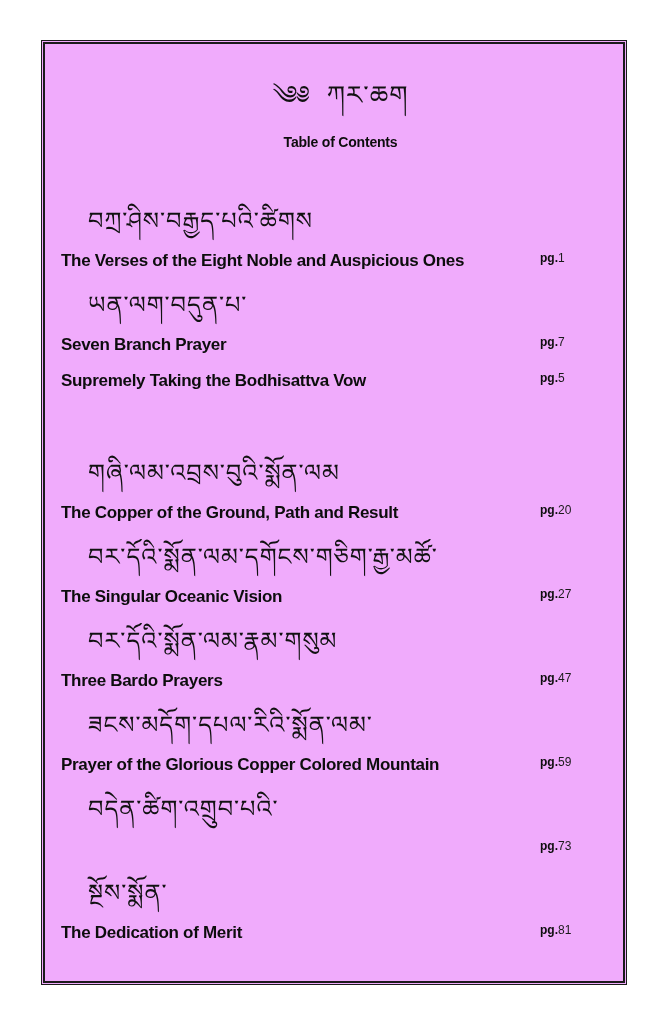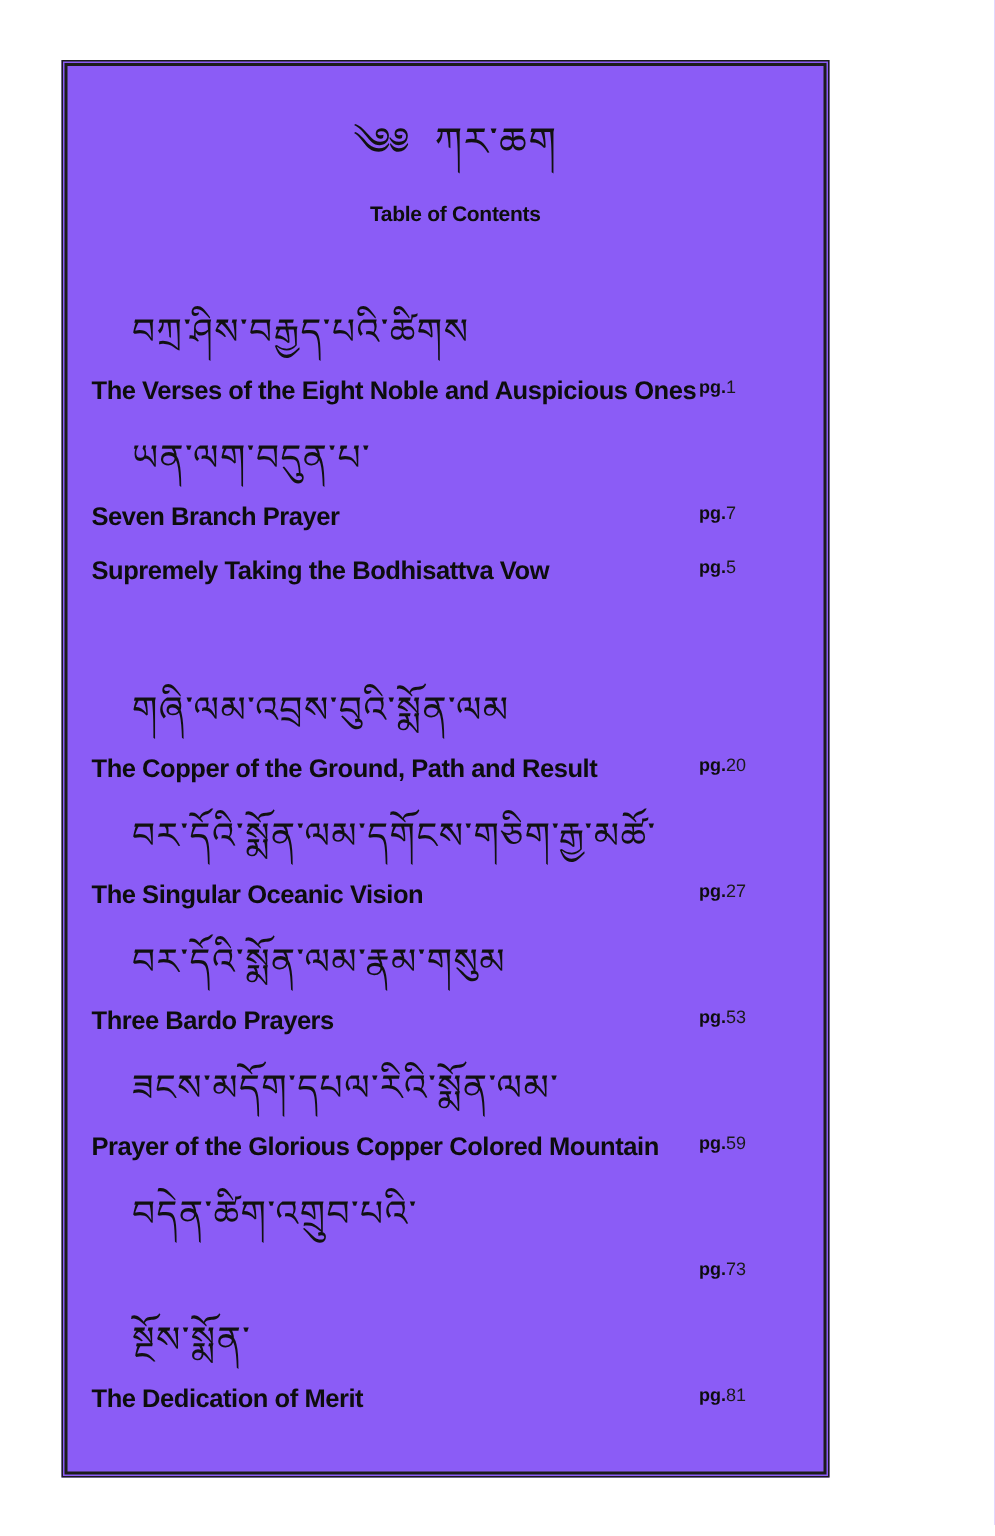--- a/index.html
+++ b/index.html
@@ -12,25 +12,25 @@
     height: 1024px;
     position: relative;
     font-family: "Liberation Sans", sans-serif;
     color: #111111;
     overflow: hidden;
   }
   .page-frame-outer {
     position: absolute;
     left: 41px;
     top: 40px;
-    width: 512px;
+    width: 586px;
     height: 945px;
     border: 1px solid #1c1c1c;
     box-sizing: border-box;
-    background: #8b5cf6;
+    background: #f0abfc;
   }
   .page-frame-inner {
     position: absolute;
     left: 1px;
     top: 1px;
     right: 1px;
     bottom: 1px;
     border: 2px solid #1c1c1c;
     box-sizing: border-box;
   }
@@ -166,21 +166,21 @@
           <div class="row">
             <span class="eng-title">The Singular Oceanic Vision</span>
             <span class="page-label"><span class="pfx">pg.</span><span class="num">27</span></span>
           </div>
         </div>
 
         <div class="entry">
           <div class="tib tib-line">བར་དོའི་སྨོན་ལམ་རྣམ་གསུམ</div>
           <div class="row">
             <span class="eng-title">Three Bardo Prayers</span>
-            <span class="page-label"><span class="pfx">pg.</span><span class="num">53</span></span>
+            <span class="page-label"><span class="pfx">pg.</span><span class="num">47</span></span>
           </div>
         </div>
 
         <div class="entry">
           <div class="tib tib-line">ཟངས་མདོག་དཔལ་རིའི་སྨོན་ལམ་</div>
           <div class="row">
             <span class="eng-title">Prayer of the Glorious Copper Colored Mountain</span>
             <span class="page-label"><span class="pfx">pg.</span><span class="num">59</span></span>
           </div>
         </div>

